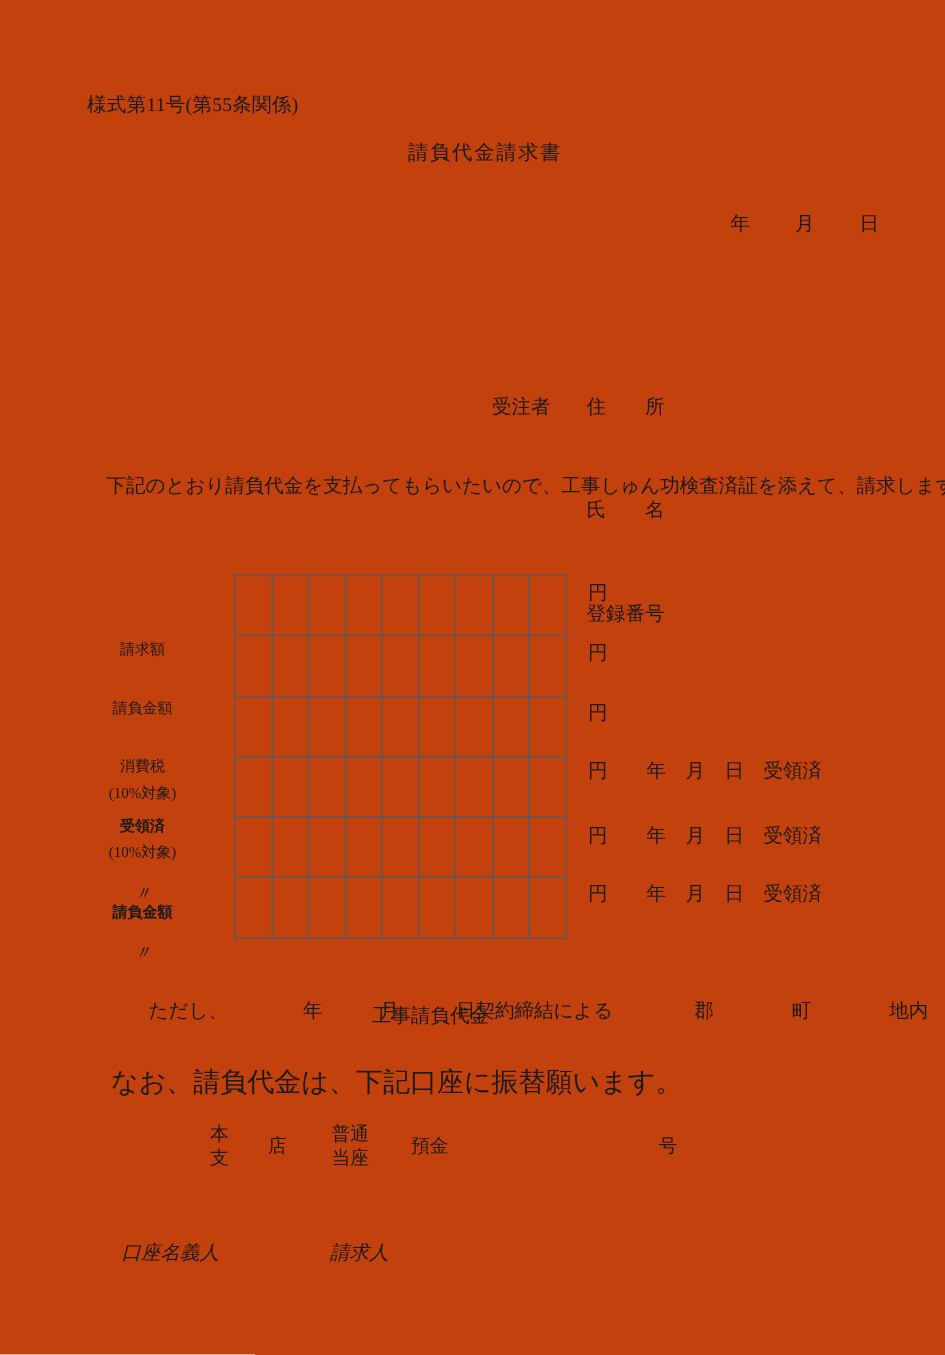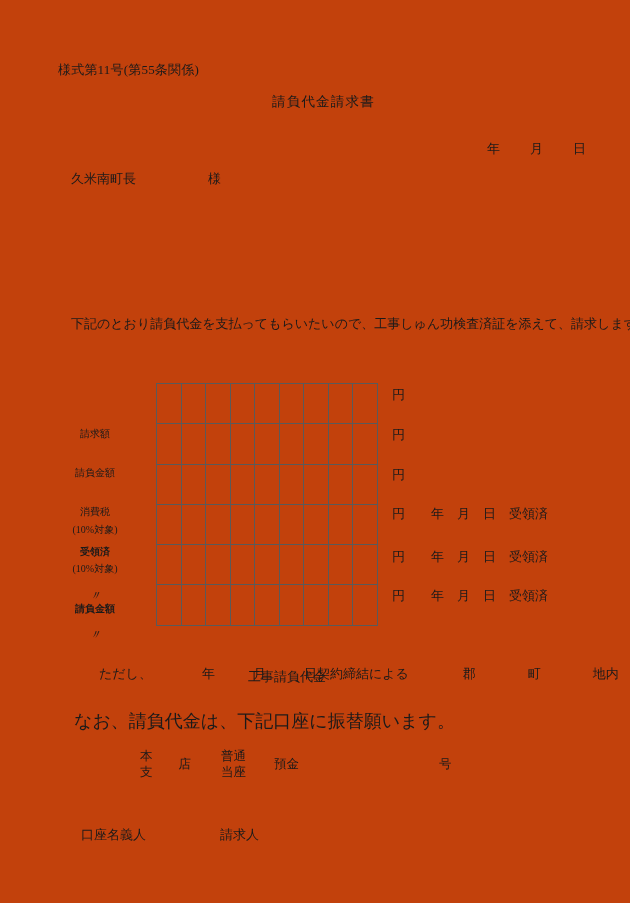--- a/index.html
+++ b/index.html
@@ -66,40 +66,42 @@
   .note-c { left: 74px; top: 709px; font-size: 18px; }
 
   .bank-row { position: absolute; left: 140px; top: 748px; font-size: 12.5px; }
   .stack { display: inline-block; vertical-align: middle; text-align: center; line-height: 16px; }
   .mid   { display: inline-block; vertical-align: middle; }
   .bg1 { display: inline-block; width: 26px; }
   .bg2 { display: inline-block; width: 30px; }
   .bg3 { display: inline-block; width: 28px; }
   .bg4 { display: inline-block; width: 140px; }
 
-  .holder { left: 68px; top: 810px; font-size: 13px; }
+  .holder { left: 68px; top: 810px; font-size: 13px; font-style: italic; }
   .holder .hg { display: inline-block; width: 74px; }
 </style>
 </head>
 <body>
 
 <div id="page">
 
   <div class="abs form-no">様式第11号(第55条関係)</div>
 
   <div class="abs doc-title">請負代金請求書</div>
 
   <div class="abs date-line">
     <span>年</span><span class="gap"></span><span>月</span><span class="gap"></span><span>日</span>
   </div>
 
-  <div class="abs addressee">
-    <span>久米南町長</span><span class="gap"></span><span>様</span>
-  </div>
-
+
+  <div class="abs vendor-block">
+    <span class="vrow"><span>受注者</span><span class="sp"></span><span>住　　所</span></span>
+    <span class="vrow"><span style="display:inline-block;width:63px"></span><span>氏　　名</span></span>
+    <span class="vrow"><span style="display:inline-block;width:63px"></span><span>登録番号</span></span>
+  </div>
 
   <div class="abs body-text">下記のとおり請負代金を支払ってもらいたいので、工事しゅん功検査済証を添えて、請求します。</div>
 
   <table id="grid">
       <tbody>
         <tr>
           <td></td>
           <td></td>
           <td></td>
           <td></td>

